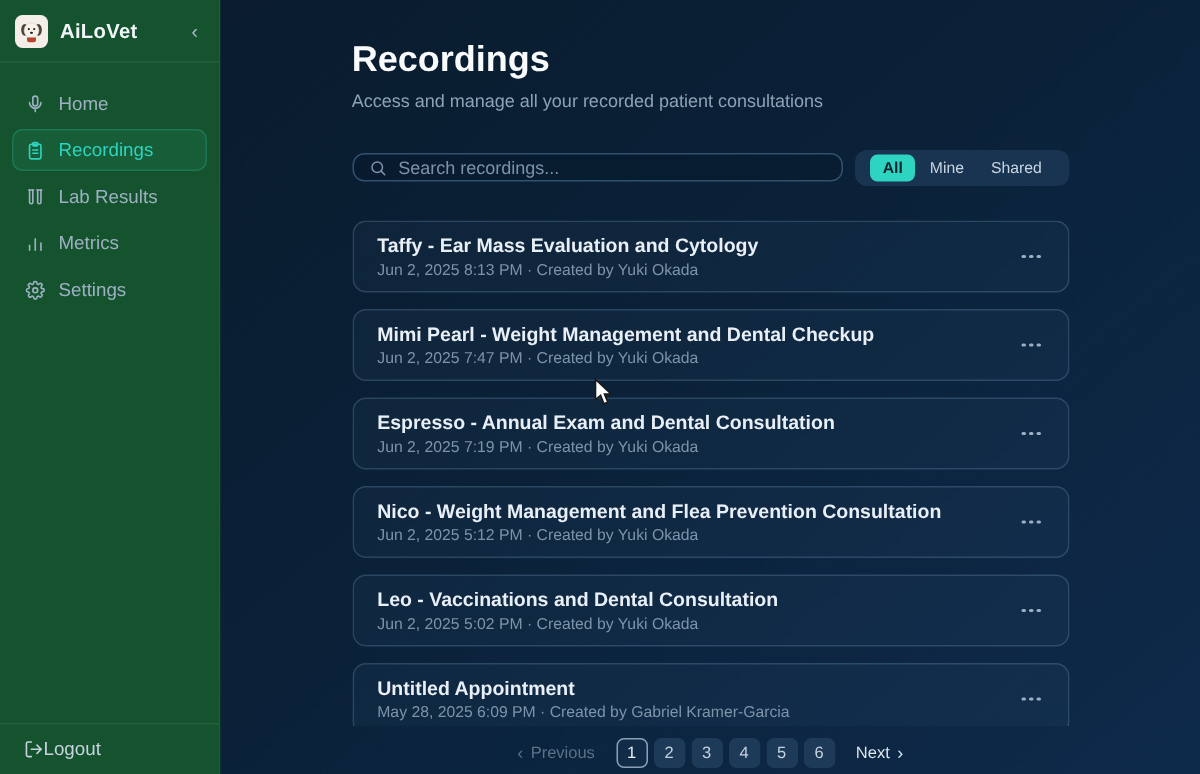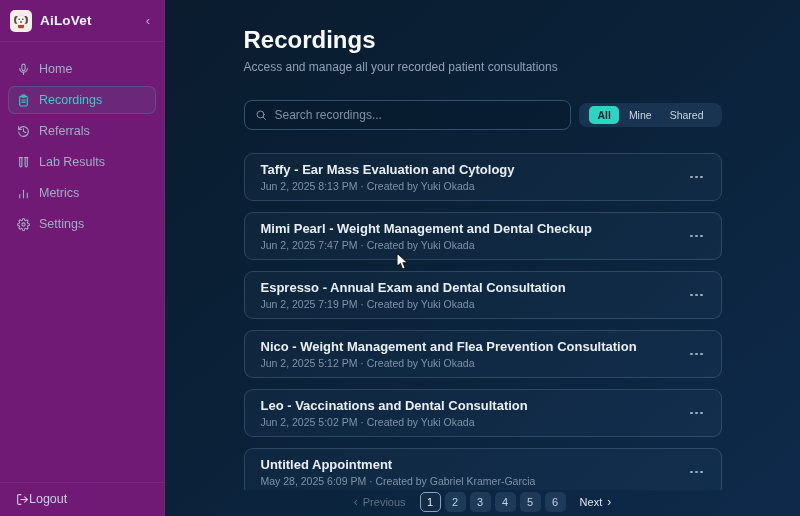--- a/index.html
+++ b/index.html
@@ -1,21 +1,21 @@
 <!DOCTYPE html>
 <html><head>
 <meta charset="utf-8">
 <style>
   * { margin:0; padding:0; box-sizing:border-box; }
   html,body { width:800px; height:516px; overflow:hidden; }
   body { font-family:"Liberation Sans", sans-serif; background:#0a2138; }
   .viewport { position:relative; width:800px; height:516px; display:flex; overflow:hidden; }
 
   
-  .sidebar { width:165px; flex:none; background:#701a75; display:flex; flex-direction:column; border-right:1px solid rgba(255,255,255,0.05); }
+  .sidebar { width:147px; flex:none; background:#14532d; display:flex; flex-direction:column; border-right:1px solid rgba(255,255,255,0.05); }
   .sidebar-header { height:42px; flex:none; display:flex; align-items:center; gap:8px; padding:0 10px; border-bottom:1px solid rgba(255,255,255,0.07); }
   .logo { width:22px; height:22px; border-radius:5px; background:#f3efe8; display:flex; align-items:center; justify-content:center; flex:none; }
   .app-name { font-size:13.5px; font-weight:700; color:#f1f5f9; letter-spacing:.2px; }
   .collapse-btn { margin-left:auto; color:#aebdcc; font-size:13px; cursor:pointer; line-height:1; padding:2px 4px; }
   .nav { flex:1; padding:13px 8px 0 8px; display:flex; flex-direction:column; gap:3px; }
   .nav-item { display:flex; align-items:center; gap:9px; padding:5px 7px; border-radius:7px; border:1px solid transparent; color:#9db0c2; font-size:12.5px; cursor:pointer; height:28px; }
   .nav-item .nicon { width:14px; height:14px; flex:none; display:flex; align-items:center; justify-content:center; }
   .nav-item svg { width:13px; height:13px; stroke:currentColor; fill:none; stroke-width:2; stroke-linecap:round; stroke-linejoin:round; }
   .nav-item.active { background:rgba(45,212,191,0.08); border-color:rgba(45,212,191,0.22); color:#2dd4bf; }
   .sidebar-footer { flex:none; border-top:1px solid rgba(255,255,255,0.07); padding:9px 16px 10px 16px; }
@@ -23,21 +23,21 @@
   .logout svg { width:13px; height:13px; stroke:currentColor; fill:none; stroke-width:2; stroke-linecap:round; stroke-linejoin:round; }
 
   
   .main { flex:1; position:relative; background:linear-gradient(140deg,#0a1c2e 0%, #0a2138 45%, #0e2a4b 100%); overflow:hidden; }
   .content { width:478px; margin:0 auto; }
   .page-header { padding-top:26px; }
   .page-title { font-size:24px; font-weight:700; color:#f8fafc; line-height:1.2; }
   .page-subtitle { margin-top:5px; font-size:12px; color:#8ea2b6; line-height:15px; }
 
   .toolbar { margin-top:25px; display:flex; align-items:center; gap:8px; }
-  .searchbox { flex:1; height:30px; display:flex; align-items:center; gap:8px; padding:0 10px; border:1px solid #32516f; border-radius:8px; background:rgba(7,24,41,0.35); }
+  .searchbox { flex:1; height:19px; display:flex; align-items:center; gap:8px; padding:0 10px; border:1px solid #32516f; border-radius:8px; background:rgba(7,24,41,0.35); }
   .searchbox svg { width:12px; height:12px; stroke:#7d92a8; fill:none; stroke-width:2; stroke-linecap:round; flex:none; }
   .searchbox input { flex:1; background:transparent; border:none; outline:none; color:#d6e2ee; font-size:12px; font-family:"Liberation Sans",sans-serif; }
   .searchbox input::placeholder { color:#7d92a8; }
   .segmented { flex:none; height:24px; background:#183450; border-radius:8px; padding:10px; display:flex; align-items:center; gap:2px; }
   .seg-btn { font-size:10.5px; color:#c9d5e1; padding:2px 8px; border-radius:5px; cursor:pointer; line-height:14px; }
   .seg-btn.active { background:#2dd4bf; color:#07222f; font-weight:700; }
 
   .cards { margin-top:23px; height:337px; overflow:hidden; display:flex; flex-direction:column; gap:11px; }
   .card { flex:none; height:48px; border:1px solid rgba(146,182,218,0.22); background:rgba(148,190,233,0.045); border-radius:9px; display:flex; align-items:center; justify-content:space-between; padding:0 16px; cursor:pointer; }
   .card-title { font-size:13px; font-weight:700; color:#e9eff6; line-height:15px; }
@@ -94,30 +94,20 @@
               <rect x="9" y="2" width="6" height="4" rx="1"></rect>
               <line x1="9" y1="11" x2="15" y2="11"></line>
               <line x1="9" y1="15" x2="15" y2="15"></line>
             </svg>
         </span>
         <span>Recordings</span>
       </div>
       <div class="nav-item">
         <span class="nicon">
           <svg viewBox="0 0 24 24">
-              <path d="M3 3v5h5"></path>
-              <path d="M3.05 13A9 9 0 1 0 6 5.3L3 8"></path>
-              <path d="M12 7v5l4 2"></path>
-            </svg>
-        </span>
-        <span>Referrals</span>
-      </div>
-      <div class="nav-item">
-        <span class="nicon">
-          <svg viewBox="0 0 24 24">
               <path d="M9 3v15a2 2 0 0 1-4 0V3"></path>
               <path d="M19 3v15a2 2 0 0 1-4 0V3"></path>
               <line x1="4" y1="3" x2="10" y2="3"></line>
               <line x1="14" y1="3" x2="20" y2="3"></line>
             </svg>
         </span>
         <span>Lab Results</span>
       </div>
       <div class="nav-item">
         <span class="nicon">

